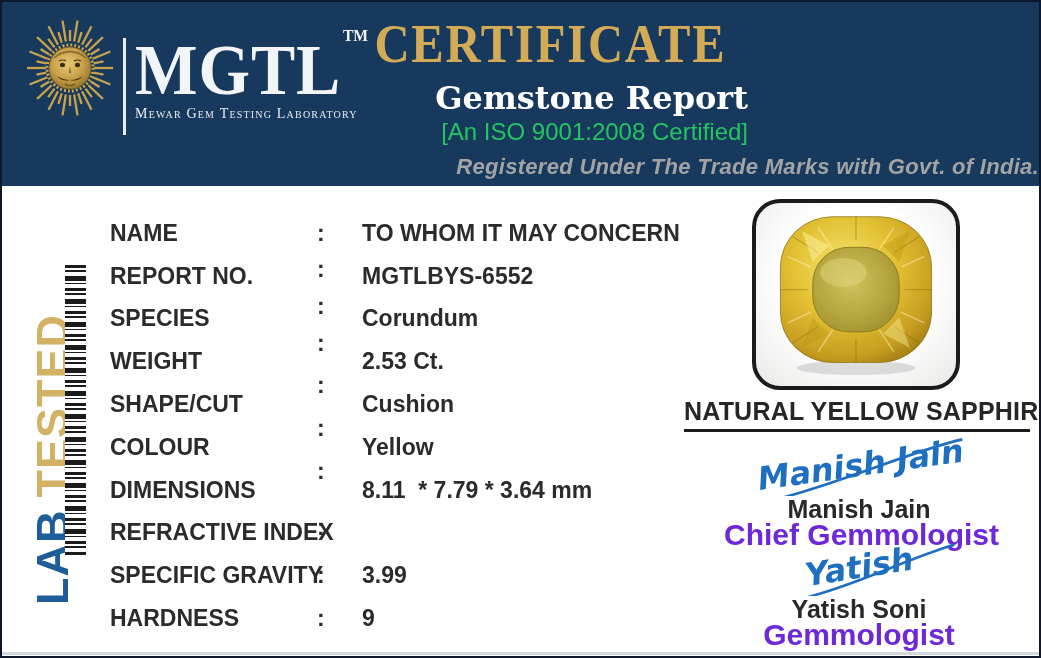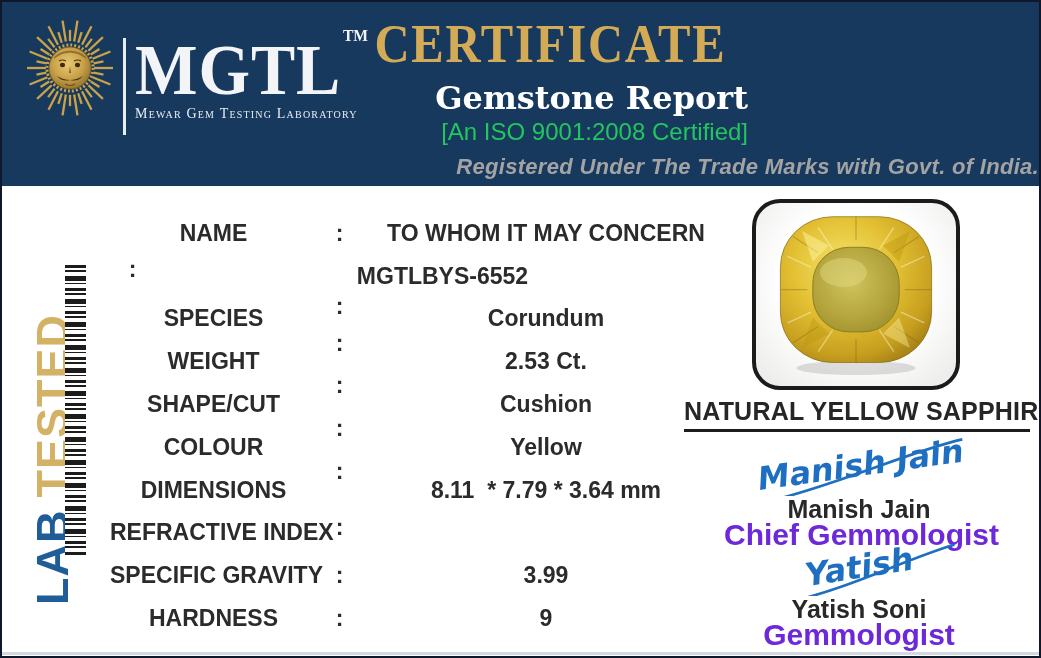--- a/index.html
+++ b/index.html
@@ -43,21 +43,21 @@
   .lab-tested .tested { color:#d3b266; margin-left:12px; }
 
   .barcode { position:absolute; left:63px; top:263px; width:21px; height:290px;
              background:repeating-linear-gradient(180deg,
                #1c1c1c 0 3px, #ffffff 3px 5px,
                #1c1c1c 5px 7px, #ffffff 7px 11px,
                #1c1c1c 11px 16px, #ffffff 16px 18px,
                #1c1c1c 18px 19px, #ffffff 19px 23px); }
 
   
-  .fields { position:absolute; left:108px; top:210px; width:620px;text-align:center; }
+  .fields { position:absolute; left:108px; top:210px; width:620px; }
   .row { display:flex; align-items:center; height:42.8px; }
   .row .label { width:207px; font-size:23px; font-weight:bold; color:#2b2b2b; white-space:nowrap; }
   .row .colon { width:45px; font-size:23px; font-weight:bold; color:#2b2b2b; }
   .row .value { flex:1; font-size:23px; font-weight:bold; color:#2b2b2b; white-space:pre; }
   .row:nth-child(2) .colon { transform:translateY(-7px); }
   .row:nth-child(3) .colon { transform:translateY(-12px); }
   .row:nth-child(4) .colon { transform:translateY(-18px); }
   .row:nth-child(5) .colon { transform:translateY(-19px); }
   .row:nth-child(6) .colon { transform:translateY(-19px); }
   .row:nth-child(7) .colon { transform:translateY(-19px); }
@@ -168,20 +168,21 @@
   </div>
   <div class="barcode"></div>
 
   <div class="fields">
     <div class="row">
       <span class="label">NAME</span>
       <span class="colon">:</span>
       <span class="value">TO WHOM IT MAY CONCERN</span>
     </div>
     <div class="row">
+      <span class="label">REPORT NO.</span>
       <span class="colon">:</span>
       <span class="value">MGTLBYS-6552</span>
     </div>
     <div class="row">
       <span class="label">SPECIES</span>
       <span class="colon">:</span>
       <span class="value">Corundum</span>
     </div>
     <div class="row">
       <span class="label">WEIGHT</span>

